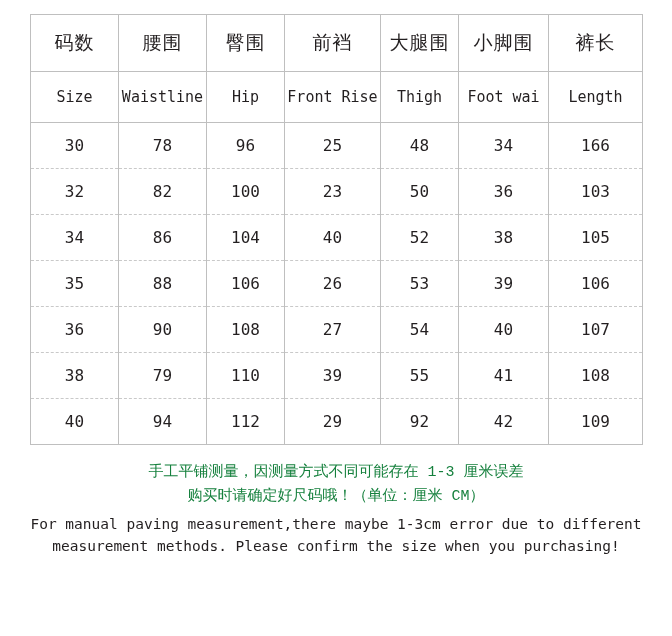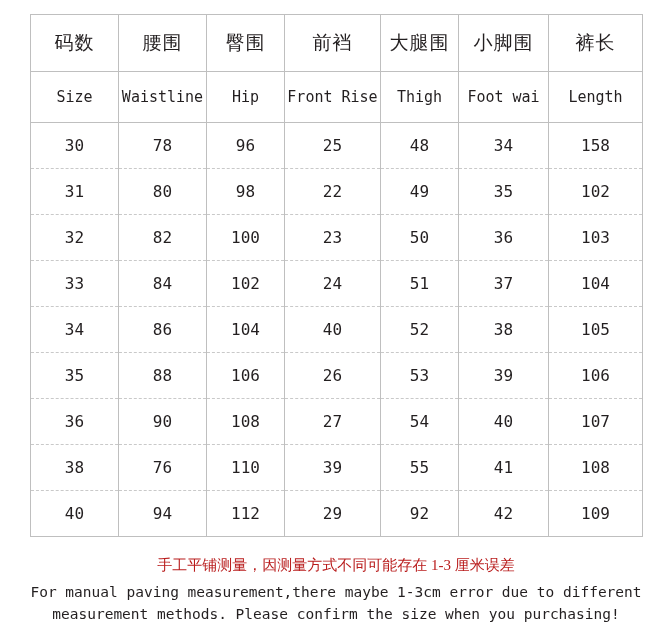--- a/index.html
+++ b/index.html
@@ -67,24 +67,24 @@
   tr.head-en td {
     border-top: 1px solid #bfbfbf;
     border-bottom: 1px solid #bfbfbf;
   }
   .notes {
     width: 612px;
     margin-top: 16px;
     text-align: center;
   }
   .note-cn {
-    font-family: Liberation Serif, serif;
+    font-family: Liberation Mono, monospace;
     font-size: 15px;
     line-height: 24px;
-    color: #b91c1c;
+    color: #15803d;
   }
   .note-en {
     font-family: "DejaVu Sans Mono", monospace;
     font-size: 14.5px;
     line-height: 22px;
     color: #231f20;
     margin-top: 4px;
     text-align: center;
   }
   .note-en .line1 { display: block; letter-spacing: 0px; }
@@ -125,50 +125,32 @@
         <td>Length</td>
       </tr>
 
       <tr class="data-row first">
         <td>30</td>
         <td>78</td>
         <td>96</td>
         <td>25</td>
         <td>48</td>
         <td>34</td>
-        <td>158</td>
-      </tr>
-      <tr class="data-row">
-        <td>31</td>
-        <td>80</td>
-        <td>98</td>
-        <td>22</td>
-        <td>49</td>
-        <td>35</td>
-        <td>102</td>
+        <td>166</td>
       </tr>
       <tr class="data-row">
         <td>32</td>
         <td>82</td>
         <td>100</td>
         <td>23</td>
         <td>50</td>
         <td>36</td>
         <td>103</td>
       </tr>
       <tr class="data-row">
-        <td>33</td>
-        <td>84</td>
-        <td>102</td>
-        <td>24</td>
-        <td>51</td>
-        <td>37</td>
-        <td>104</td>
-      </tr>
-      <tr class="data-row">
         <td>34</td>
         <td>86</td>
         <td>104</td>
         <td>40</td>
         <td>52</td>
         <td>38</td>
         <td>105</td>
       </tr>
       <tr class="data-row">
         <td>35</td>
@@ -183,41 +165,42 @@
         <td>36</td>
         <td>90</td>
         <td>108</td>
         <td>27</td>
         <td>54</td>
         <td>40</td>
         <td>107</td>
       </tr>
       <tr class="data-row">
         <td>38</td>
-        <td>76</td>
+        <td>79</td>
         <td>110</td>
         <td>39</td>
         <td>55</td>
         <td>41</td>
         <td>108</td>
       </tr>
       <tr class="data-row last">
         <td>40</td>
         <td>94</td>
         <td>112</td>
         <td>29</td>
         <td>92</td>
         <td>42</td>
         <td>109</td>
       </tr>
     </tbody>
   </table>
 
   <div class="notes">
     <div class="note-cn">手工平铺测量，因测量方式不同可能存在 1-3 厘米误差</div>
+    <div class="note-cn">购买时请确定好尺码哦！（单位：厘米 CM）</div>
     <div class="note-en">
       <span class="line1">For manual paving measurement,there maybe 1-3cm error due to different</span>
       <span class="line2">measurement  methods.  Please  confirm  the  size  when  you  purchasing!</span>
 
     </div>
   </div>
 
 </div>
 
 </body></html>

